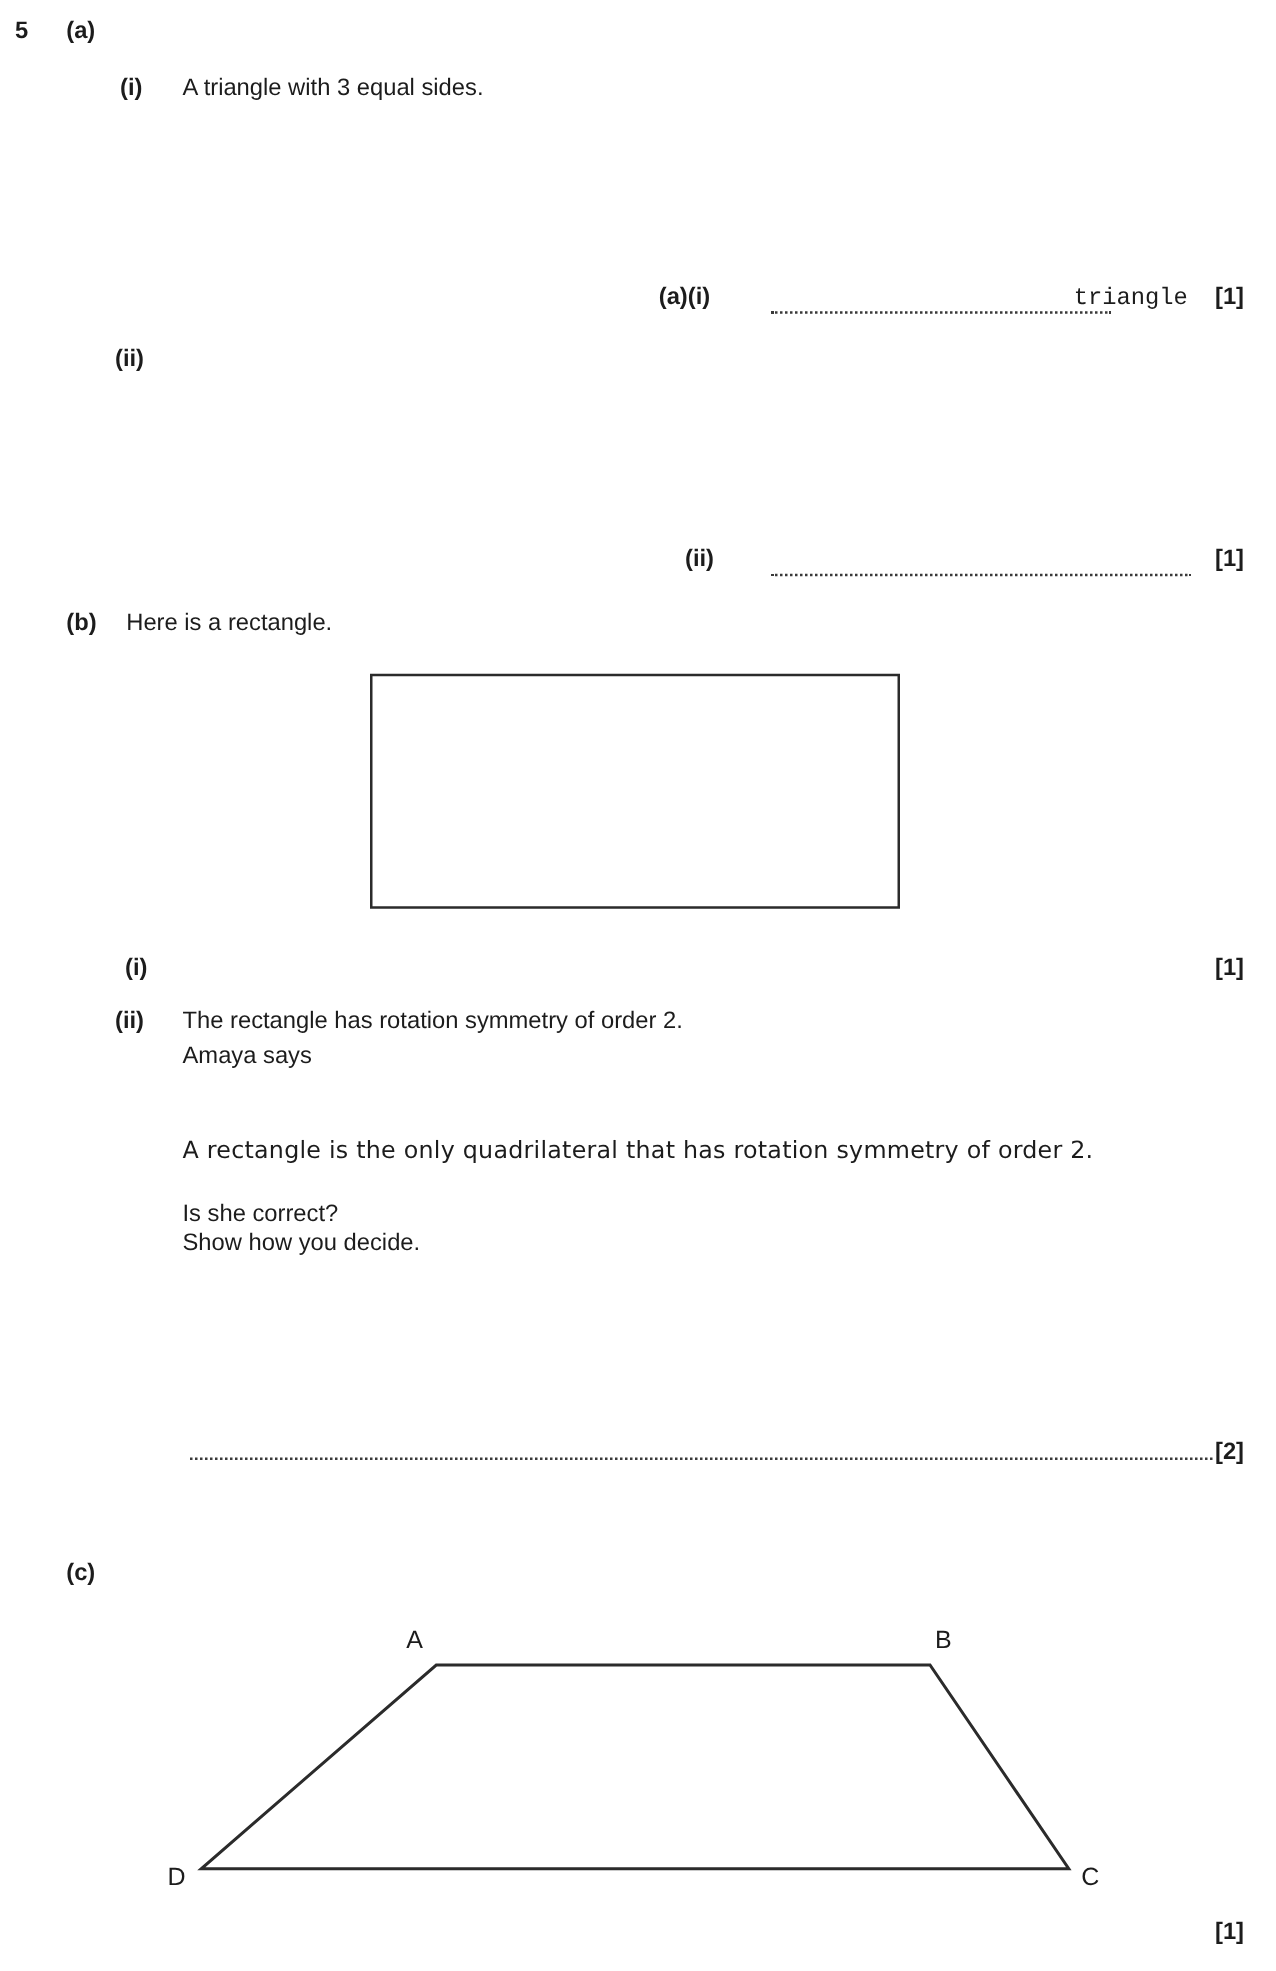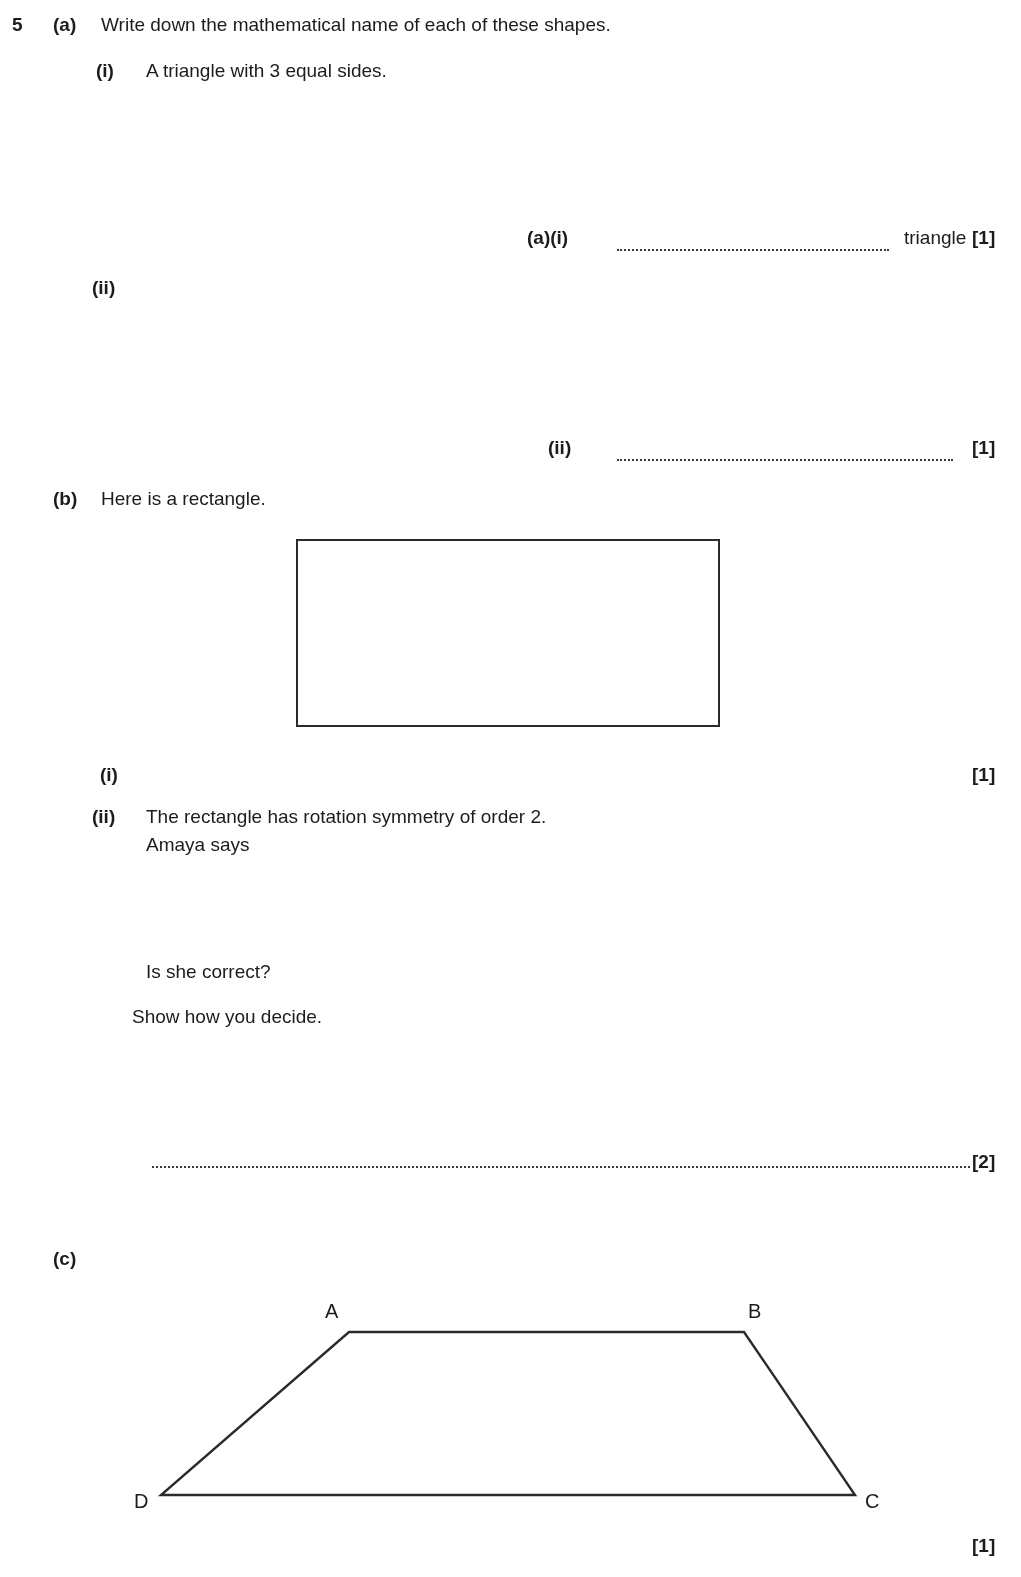--- a/index.html
+++ b/index.html
@@ -77,28 +77,27 @@
   }
 </style>
 </head>
 <body>
 
 <div class="page">
 
   <div class="abs qnum">5</div>
 
   <div class="abs part-label" style="left:53px; top:14px;">(a)</div>
-  <div class="abs body-text" style="left:101px; top:14px;">Write down the mathematical name of each of these shapes.</div>
 
   <div class="abs part-label" style="left:96px; top:60px;">(i)</div>
   <div class="abs body-text" style="left:146px; top:60px;">A triangle with 3 equal sides.</div>
 
   <div class="abs part-label" style="left:527px; top:227px;">(a)(i)</div>
   <div class="dots" style="left:617px; top:249px; width:272px;"></div>
-  <div class="abs body-text" style="left:904px; top:227px;">triangle</div>
+  <div class="abs body-text" style="left:859px; top:227px;font-family:Liberation Mono, monospace;">triangle</div>
   <div class="abs mark" style="left:972px; top:227px;">[1]</div>
 
   <div class="abs part-label" style="left:92px; top:277px;">(ii)</div>
 
   <div class="abs part-label" style="left:548px; top:437px;">(ii)</div>
   <div class="dots" style="left:617px; top:459px; width:336px;"></div>
   <div class="abs mark" style="left:972px; top:437px;">[1]</div>
 
   <div class="abs part-label" style="left:53px; top:488px;">(b)</div>
   <div class="abs body-text" style="left:101px; top:488px;">Here is a rectangle.</div>
@@ -106,23 +105,24 @@
   <div class="rect-shape" style="left:296px; top:539px; width:424px; height:188px;"></div>
 
   <div class="abs part-label" style="left:100px; top:764px;">(i)</div>
   <div class="abs mark" style="left:972px; top:764px;">[1]</div>
 
   <div class="abs part-label" style="left:92px; top:806px;">(ii)</div>
   <div class="abs body-text" style="left:146px; top:806px;">The rectangle has rotation symmetry of order 2.</div>
 
   <div class="abs body-text" style="left:146px; top:834px;">Amaya says</div>
 
+  <div class="abs speech" style="left:146px; top:909px;">A rectangle is the only quadrilateral that has rotation symmetry of order 2.</div>
 
   <div class="abs body-text" style="left:146px; top:961px;text-align:right;">Is she correct?</div>
-  <div class="abs body-text" style="left:132px; top:984px;margin-top:22px;">Show how you decide.</div>
+  <div class="abs body-text" style="left:146px; top:984px;">Show how you decide.</div>
 
   <div class="dots" style="left:152px; top:1166px; width:818px;"></div>
   <div class="abs mark" style="left:972px; top:1151px;">[2]</div>
 
   <div class="abs part-label" style="left:53px; top:1248px;">(c)</div>
 
   <svg class="trap-svg" style="left:120px; top:1290px;" width="800" height="240" viewBox="0 0 800 240">
     <polygon id="trap-poly" points="229,42 624,42 735,205 41,205" fill="none" stroke="#2b2b2b" stroke-width="2.4" stroke-linejoin="miter"></polygon>
     <g id="trap-labels">
         <text x="205" y="28" class="vertex-label">A</text>

